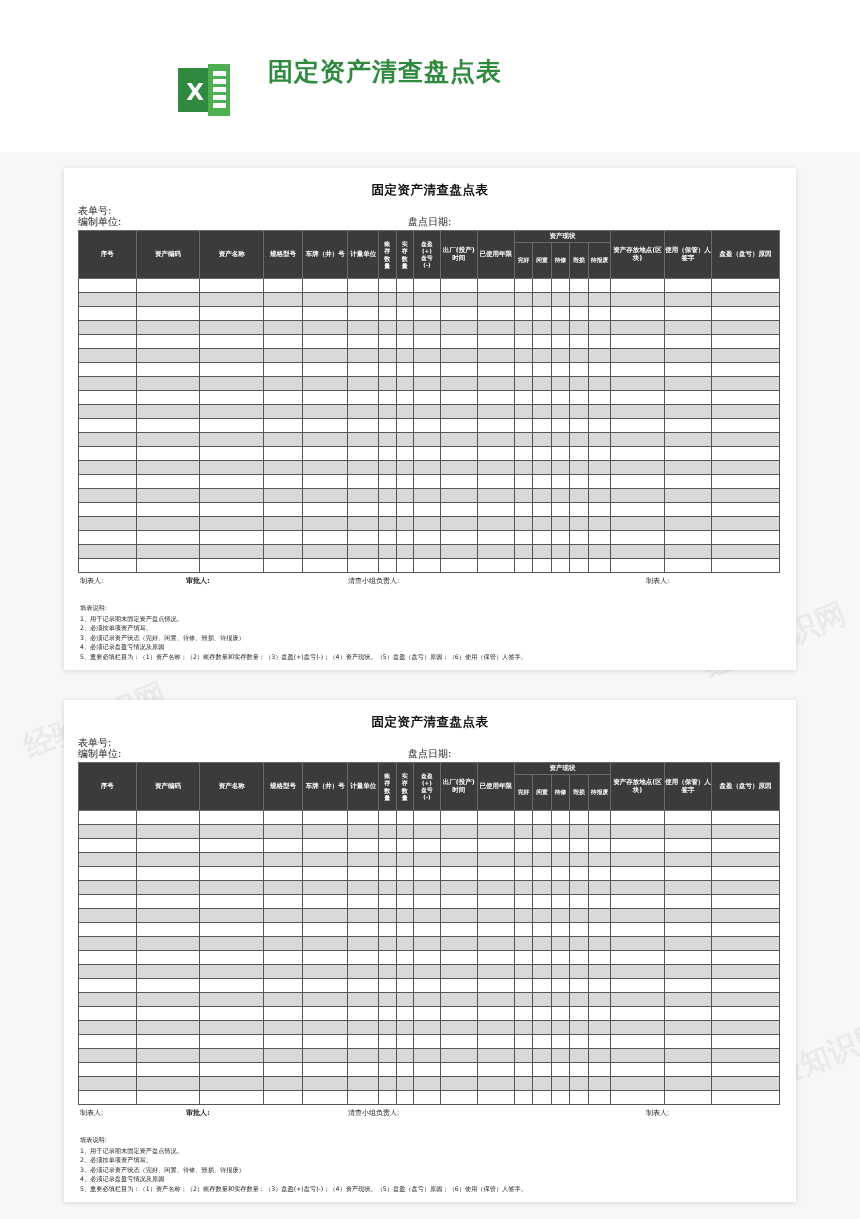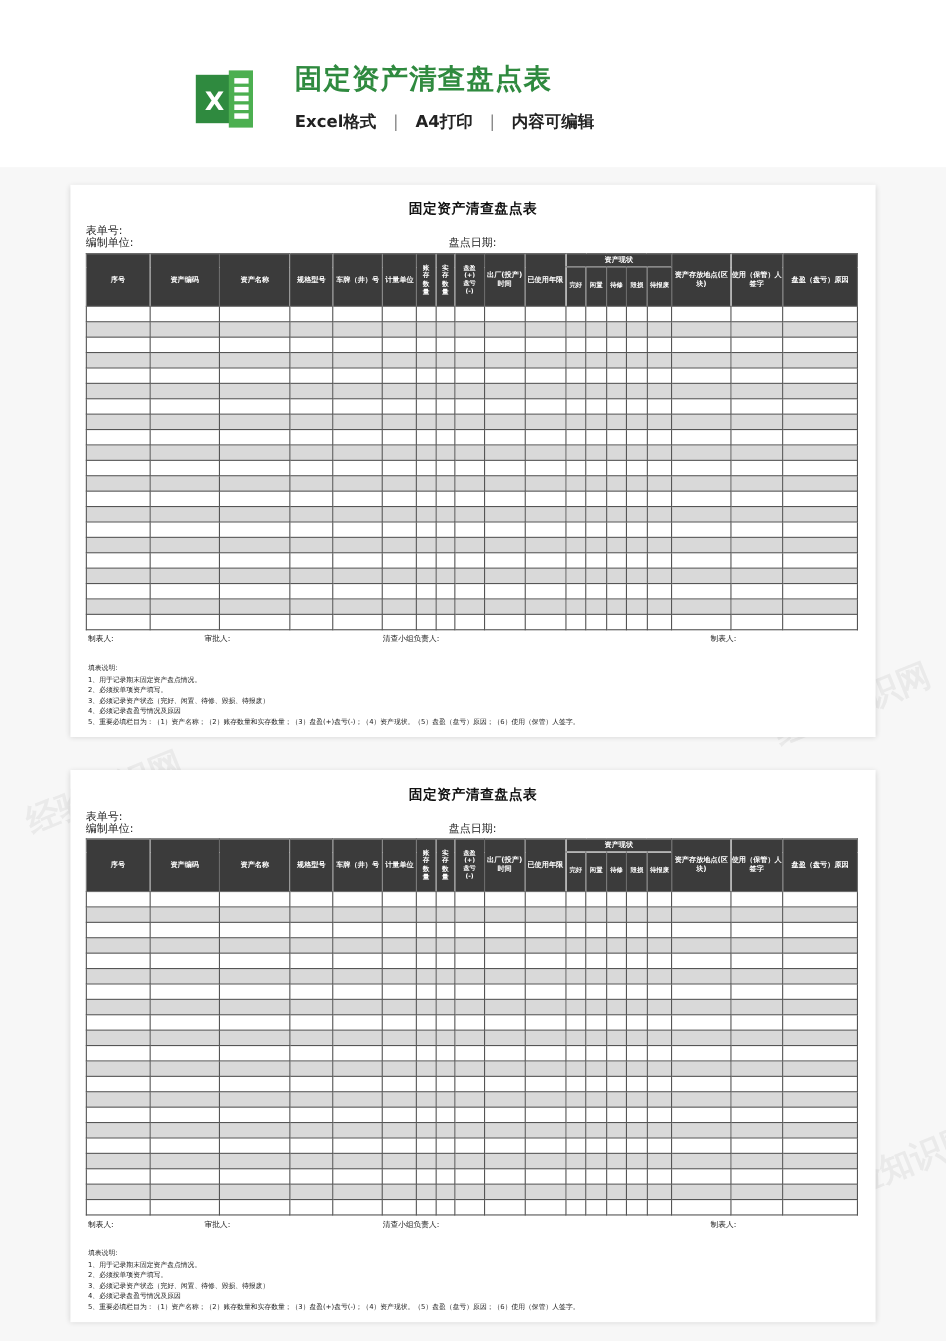--- a/index.html
+++ b/index.html
@@ -122,21 +122,21 @@
   
   .sign-row{
     position:relative;
     height:13px;
     font-size:7px;
     color:#222;
     margin-top:3px;
   }
   .sign-row span{position:absolute; top:0;}
   .s1{left:2px;}
-  .s2{left:108px;}
+  .s2{left:108px;font-weight:bold;}
   .s3{left:270px;}
   .s4{left:568px;}
 
   
   .notes{
     margin-top:14px;
     font-size:6.2px;
     color:#1a1a1a;
     line-height:9.6px;
     padding-left:2px;
@@ -154,27 +154,20 @@
     <rect x="37" y="9" width="13" height="5" fill="#ffffff"></rect>
     <rect x="37" y="17" width="13" height="5" fill="#ffffff"></rect>
     <rect x="37" y="25" width="13" height="5" fill="#ffffff"></rect>
     <rect x="37" y="33" width="13" height="5" fill="#ffffff"></rect>
     <rect x="37" y="41" width="13" height="5" fill="#ffffff"></rect>
     <text x="19" y="38" font-size="23" font-weight="bold" fill="#ffffff" text-anchor="middle" font-family="DejaVu Sans, sans-serif">X</text>
   </svg>
 
   <div class="banner-text">
     <div class="banner-title">固定资产清查盘点表</div>
-    <div class="banner-sub">
-      <span>Excel格式</span>
-      <span class="sep">|</span>
-      <span>A4打印</span>
-      <span class="sep">|</span>
-      <span>内容可编辑</span>
-    </div>
   </div>
 </div>
 
 <div class="page-bg"></div>
 
 <div class="wm" style="left:160px; top:330px;">经验知识网</div>
 <div class="wm" style="left:500px; top:470px;">经验知识网</div>
 <div class="wm" style="left:700px; top:620px;">经验知识网</div>
 <div class="wm" style="left:20px;  top:700px;">经验知识网</div>
 <div class="wm" style="left:380px; top:880px;">经验知识网</div>

